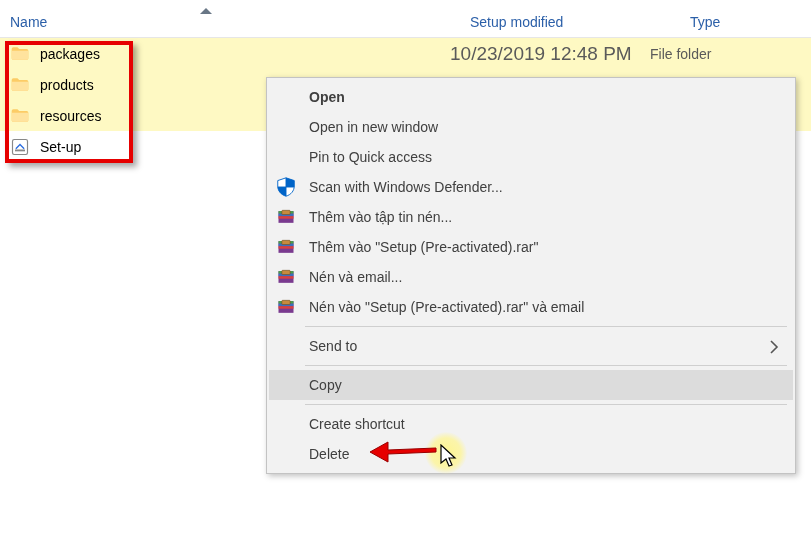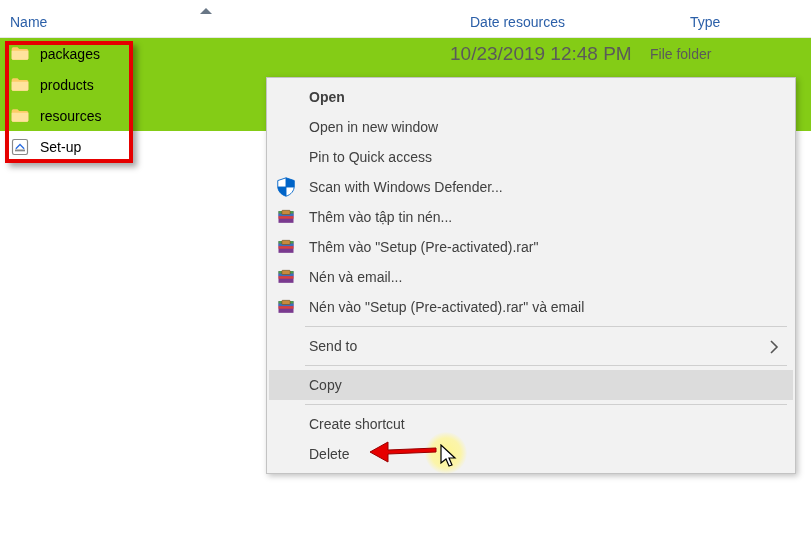--- a/index.html
+++ b/index.html
@@ -35,21 +35,21 @@
     border-right: 6px solid transparent;
     border-bottom: 6px solid #697786;
   }
   .file-row {
     display: flex;
     align-items: center;
     height: 31px;
     padding-left: 10px;
     gap: 10px;
   }
-  .file-row.selected { background: #84cc16; }
+  .file-row.selected { background: #fef9c3; }
   .file-row .icon { width: 20px; height: 20px; display: flex; align-items: center; justify-content: center; }
   .file-row .label { font-size: 14px; color: #000; }
   .date-cell { position: absolute; left: 450px; font-size: 19px; color: #5a5a5a; }
   .type-cell { position: absolute; left: 650px; font-size: 14px; color: #5a5a5a; }
 
   .red-box {
     position: absolute;
     left: 5px;
     top: 41px;
     width: 128px;
@@ -117,21 +117,21 @@
 </style>
 </head>
 <body>
 
 <div class="header-row">
   <div class="col col-name">
     <span class="header-label">Name</span>
     <span class="sort-arrow"></span>
   </div>
   <div class="col col-date">
-    <span class="header-label">Date resources</span>
+    <span class="header-label">Setup modified</span>
   </div>
   <div class="col col-type">
     <span class="header-label">Type</span>
   </div>
 </div>
 
 <div>
   <div class="file-row selected" style="position:relative;">
     <span class="icon">
       <svg class="folder-svg" viewBox="0 0 24 24">

